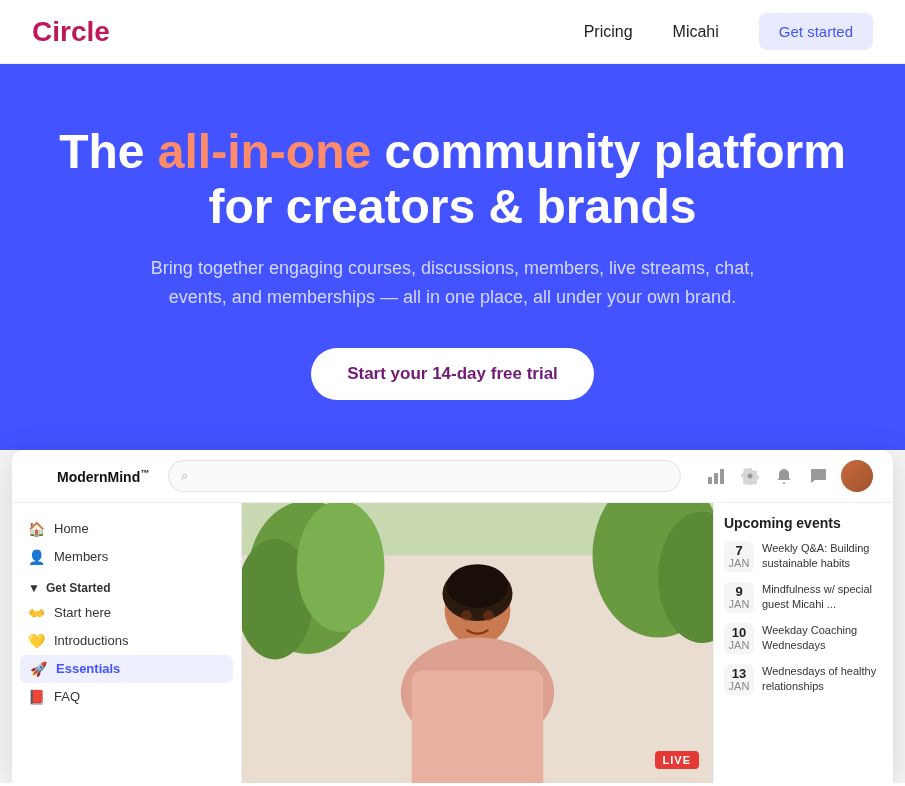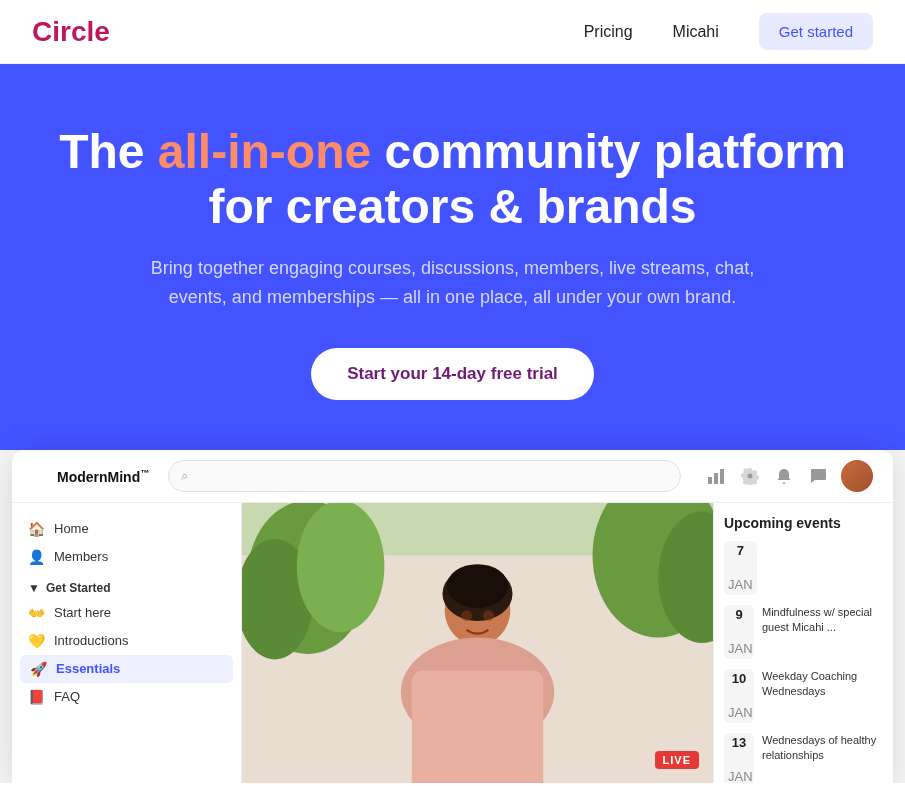--- a/index.html
+++ b/index.html
@@ -264,25 +264,24 @@
       padding: 3px 4px;
     }
     .event-date-num {
       font-size: 13px;
       font-weight: 700;
       color: #222;
       display: block;
       line-height: 1;
     }
     .event-date-month {
-      font-size: 13px;
+      font-size: 11px;
       color: #888;
       text-transform: uppercase;
       display: block;
-      margin-top: 20px;
     }
     .event-text {
       font-size: 11px;
       color: #333;
       line-height: 1.4;
     }
   </style>
 </head>
 <body>
 
@@ -412,20 +411,21 @@
       </div>
 
       <div class="app-right">
         <div class="events-title">Upcoming events</div>
 
         <div class="event-item">
           <div class="event-date">
             <span class="event-date-num">7</span>
             <span class="event-date-month">JAN</span>
           </div>
+          <div class="event-text">Weekly Q&amp;A: Building sustainable habits</div>
         </div>
 
         <div class="event-item">
           <div class="event-date">
             <span class="event-date-num">9</span>
             <span class="event-date-month">JAN</span>
           </div>
           <div class="event-text">Mindfulness w/ special guest Micahi ...</div>
         </div>
 

